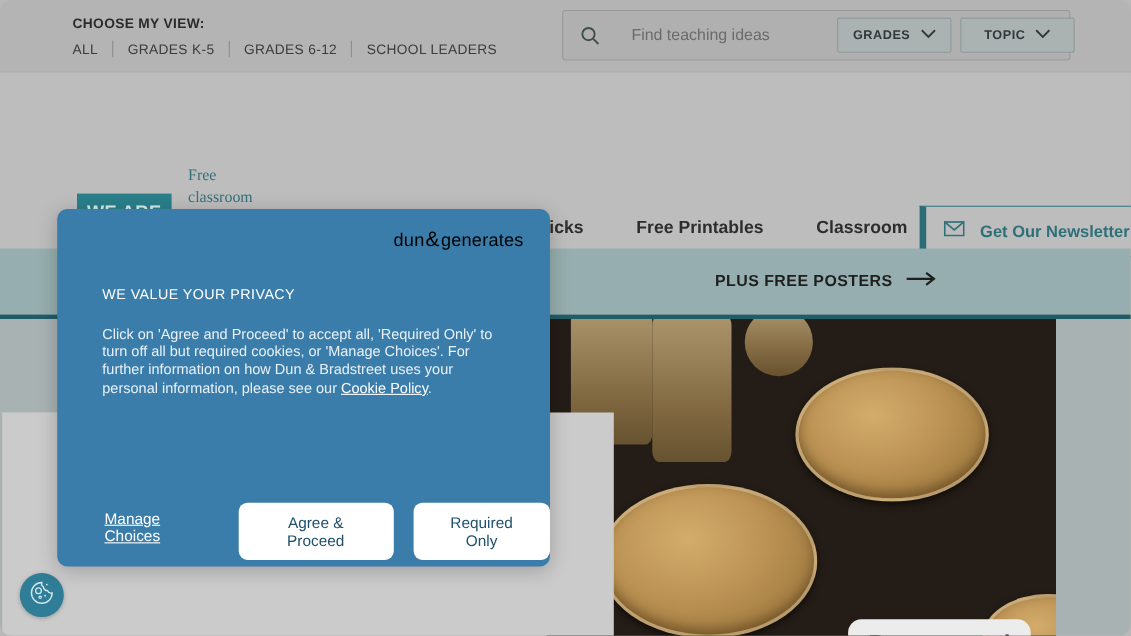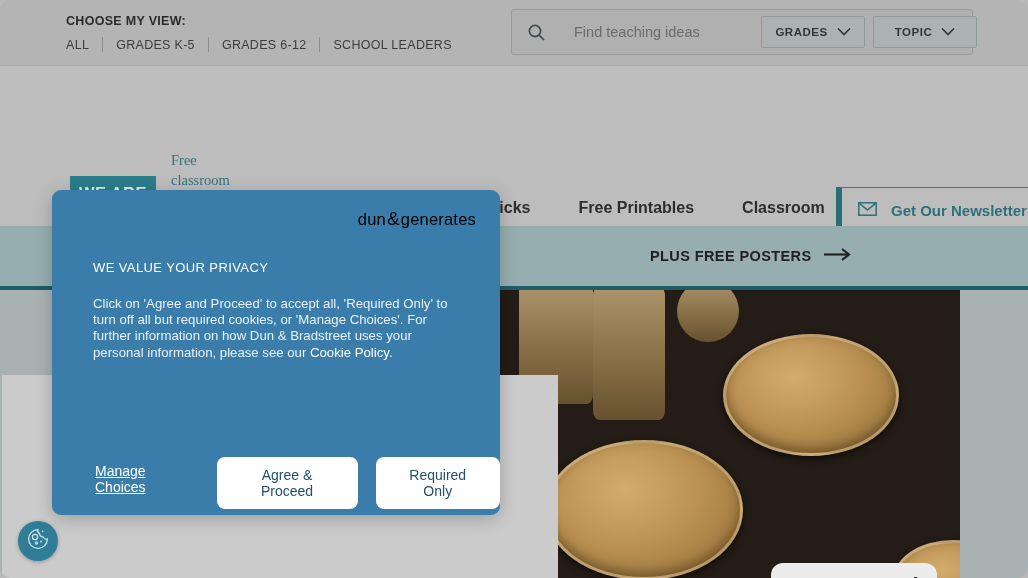--- a/index.html
+++ b/index.html
@@ -190,21 +190,21 @@
   .privacy-heading {
     position: absolute; left: 41px; top: 70px;
     font-size: 13px; color: #ffffff; letter-spacing: .4px;
   }
   .privacy-body {
     position: absolute; left: 41px; top: 106px; width: 372px;
     font-size: 13.2px; line-height: 16.2px; color: #e9f1f7;
   }
   .privacy-body p + p { margin-top: 16px; }
   .cookie-policy-link {
-    color: #ffffff; cursor: pointer;
+    color: #ffffff; text-decoration: underline; cursor: pointer;
   }
   .privacy-actions {
     position: absolute; left: 41px; top: 267px;
     display: flex; align-items: flex-start; gap: 18px;
   }
   .btn-text {
     font-size: 14px; color: #ffffff; text-decoration: underline;
     cursor: pointer; padding: 6px 2px;
   }
   .btn-white {

